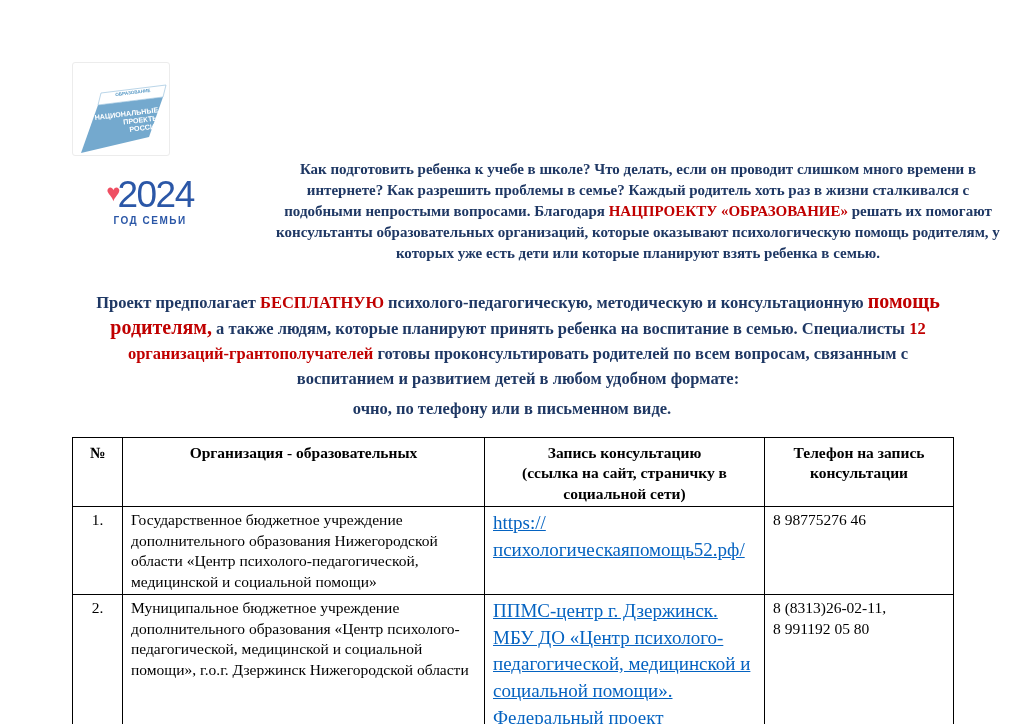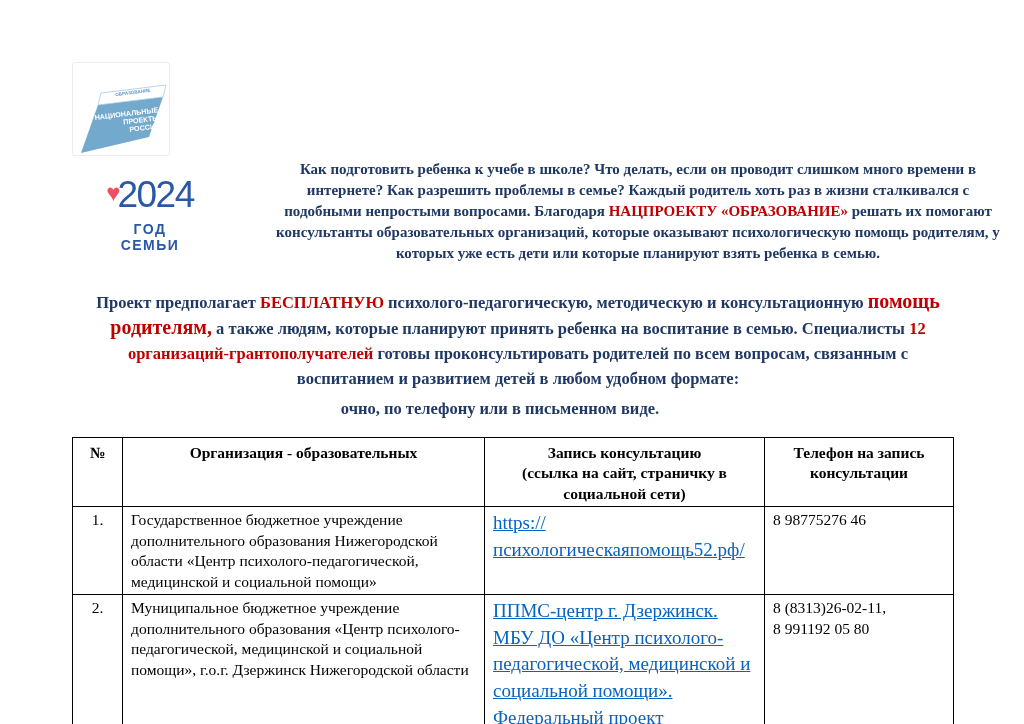--- a/index.html
+++ b/index.html
@@ -10,36 +10,36 @@
   .abs{position:absolute;}
 
   
   .np-logo-box{left:72px;top:62px;width:96px;height:92px;background:#fff;
     border:1px solid #ececec;border-radius:3px;}
   .yf-logo{left:102px;top:176px;width:96px;text-align:center;color:#2b57a7;
     font-family:"Liberation Sans",sans-serif;}
   .yf-top{display:flex;align-items:center;justify-content:center;line-height:1;}
   .yf-heart{color:#ef4f63;font-size:24px;margin-right:-3px;position:relative;top:-2px;}
   .yf-year{font-size:37px;font-weight:400;letter-spacing:-1.5px;}
-  .yf-caption{font-size:14px;font-weight:700;letter-spacing:1.5px;margin-top:8px;}
+  .yf-caption{font-size:10px;font-weight:700;letter-spacing:1.5px;margin-top:2px;}
 
   
   .title-block{left:236px;top:62px;width:716px;text-align:center;color:#c00000;
     font-family:"Liberation Sans",sans-serif;font-weight:700;font-size:21px;line-height:32px;}
 
   
   .intro{left:232px;top:159px;width:724px;text-align:center;color:#1f3864;
     font-weight:700;font-size:15px;line-height:21px;margin-left:44px;}
   .red{color:#c00000;}
   .big-red{color:#c00000;font-size:20px;}
 
   
   .lead{left:78px;top:289px;width:880px;text-align:center;color:#1f3864;
     font-weight:700;font-size:16.5px;line-height:25px;}
-  .format-line{left:4px;top:399px;width:992px;text-align:center;color:#1f3864;
+  .format-line{left:16px;top:399px;width:992px;text-align:center;color:#1f3864;
     font-weight:700;font-size:16.5px;}
 
   
   table.grid{left:72px;top:437px;position:absolute;border-collapse:collapse;
     width:881px;table-layout:fixed;}
   table.grid th,table.grid td{
     border:1.5px solid #000;vertical-align:top;padding:3px 8px 2px 8px;
     font-size:15.5px;line-height:1.32;color:#000;}
   table.grid th{font-weight:700;text-align:center;padding-top:5px;}
   .col-num{width:50px;}

